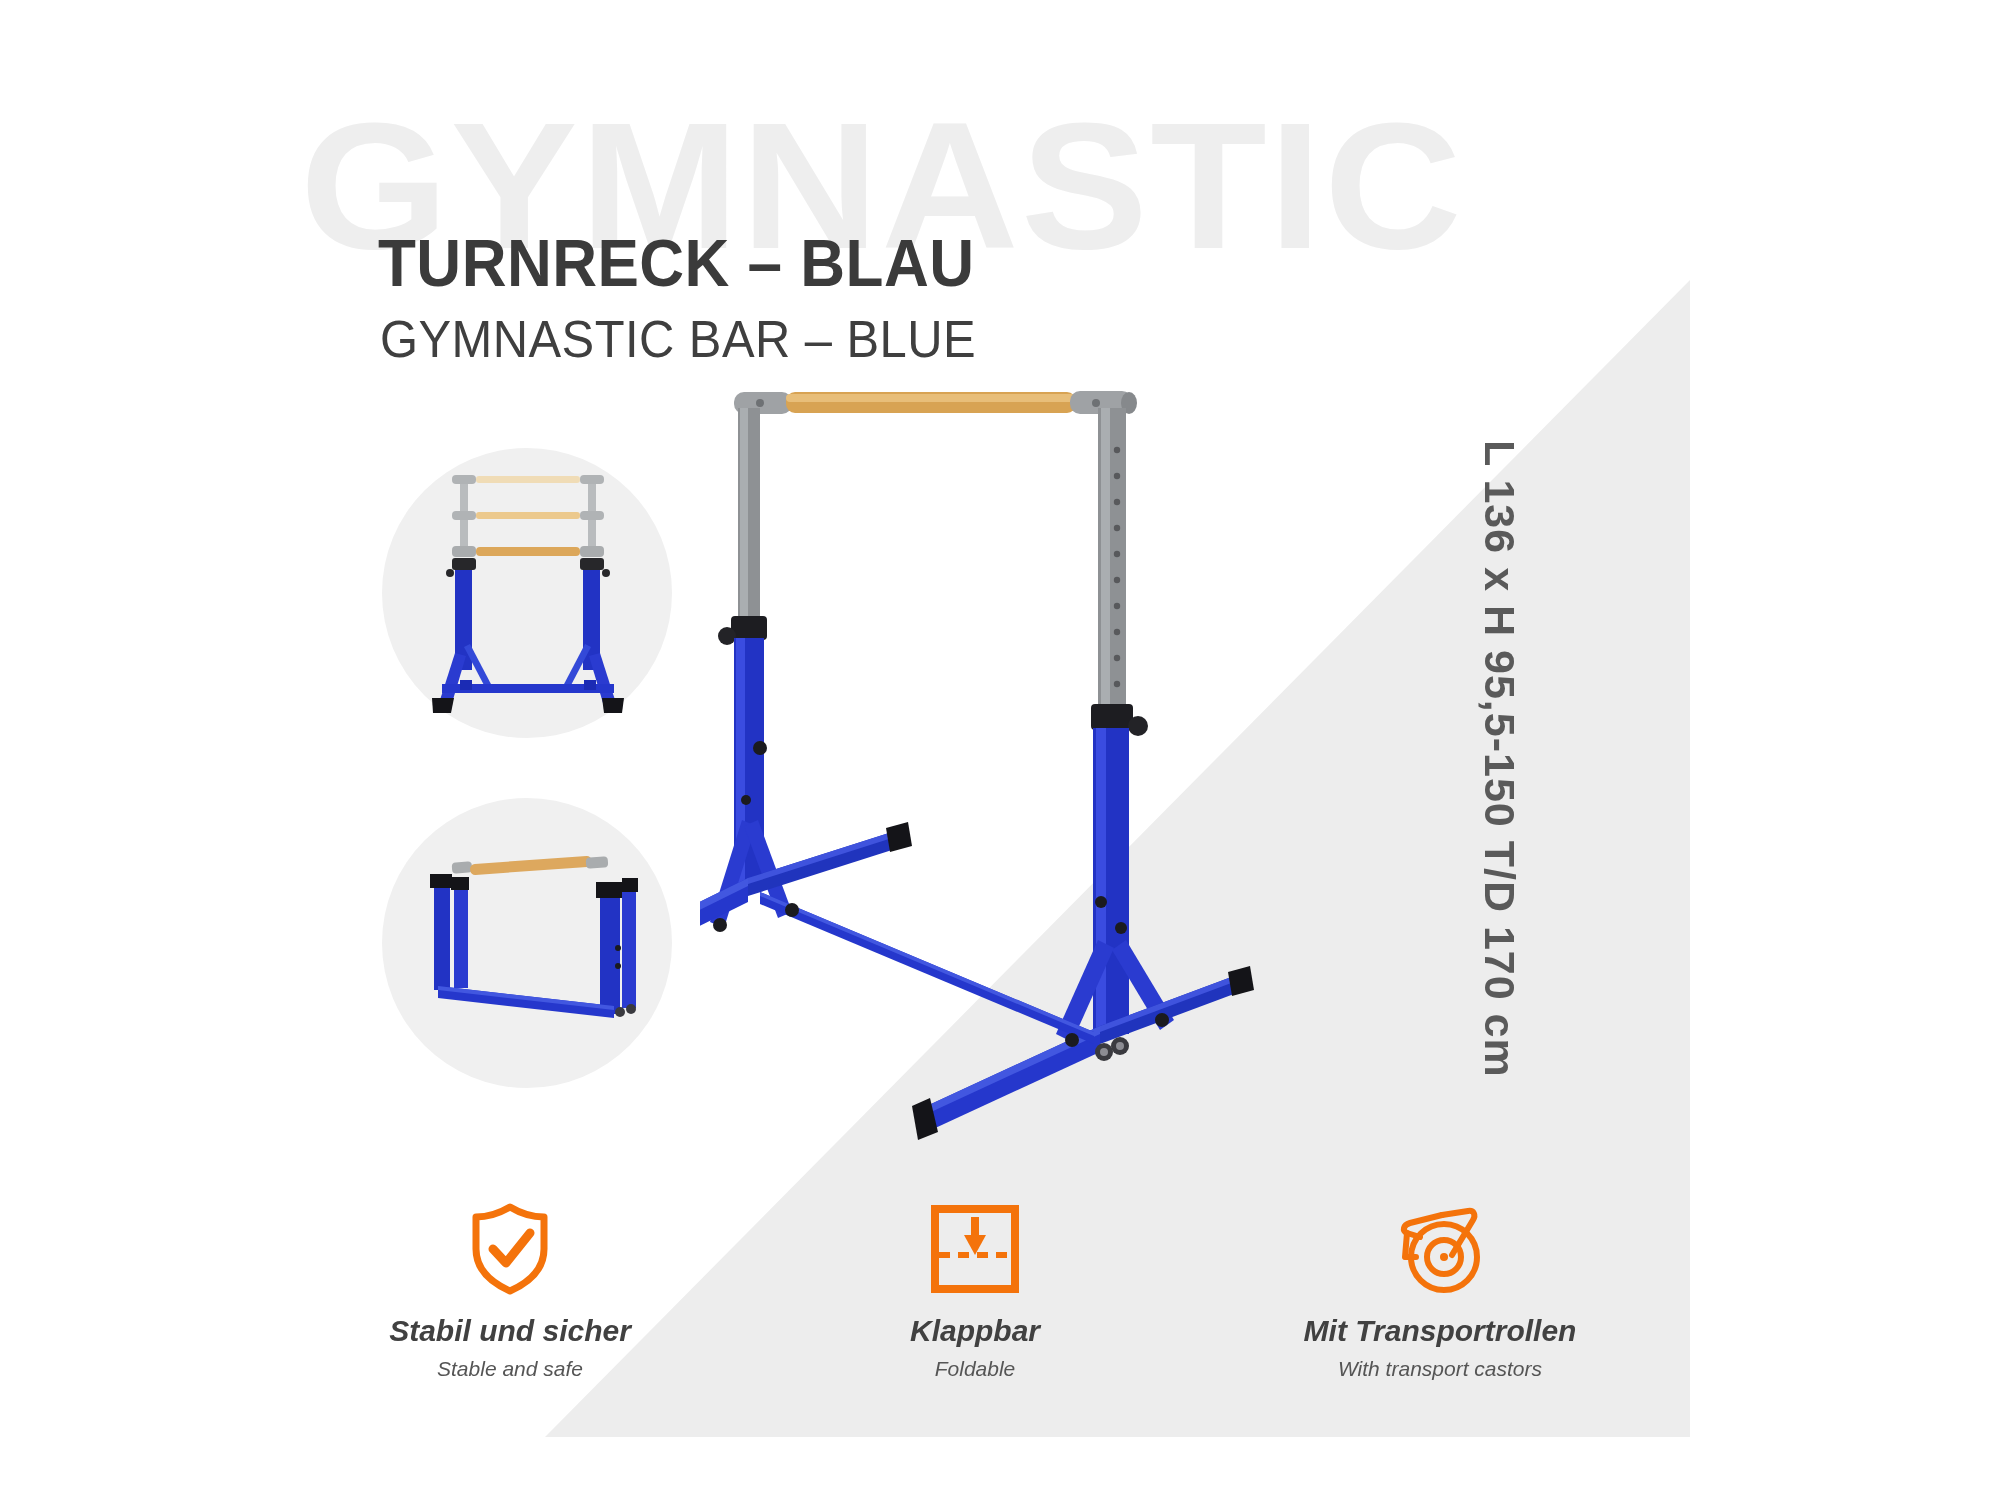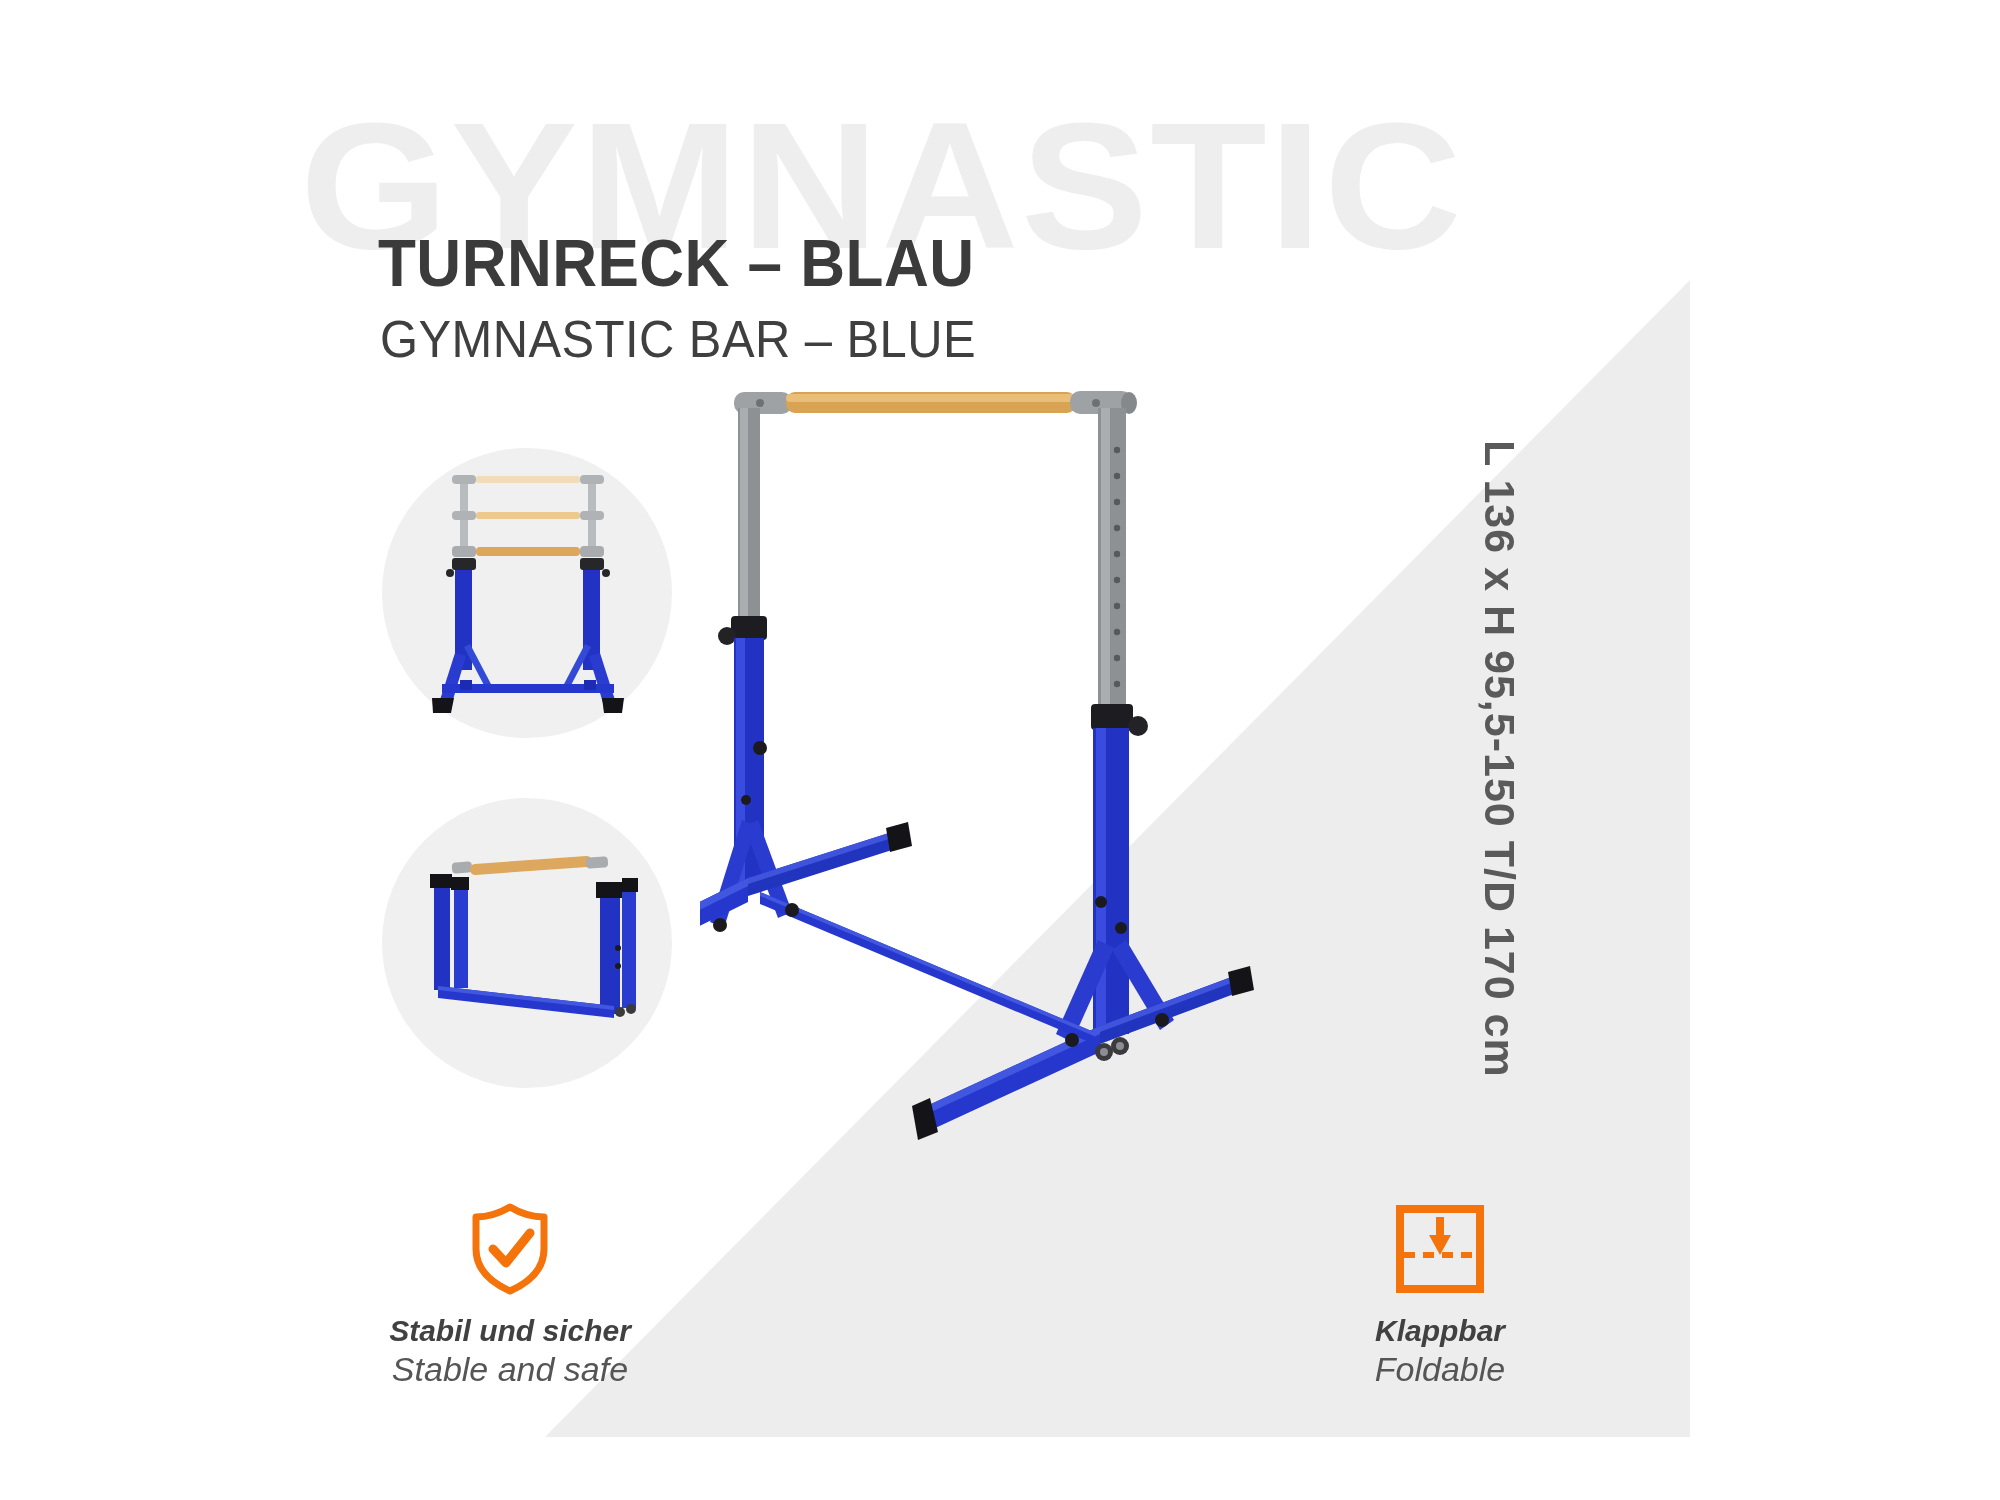--- a/index.html
+++ b/index.html
@@ -166,21 +166,21 @@
   .feature .flabel-de {
     margin-top: 18px;
     font-size: 30px;
     font-weight: 700;
     color: #414141;
     line-height: 36px;
     white-space: nowrap;
   }
   .feature .flabel-en {
     margin-top: 2px;
-    font-size: 34px;
+    font-size: 21px;
     font-weight: 400;
     color: #555555;
     line-height: 36px;
     white-space: nowrap;
   }
 </style>
 </head>
 <body>
 
 <div id="panel">
@@ -370,16 +370,30 @@
           <rect x="6" y="6" width="80" height="80" fill="none" stroke="#F4730B" stroke-width="8"></rect>
           <line x1="10" y1="52" x2="82" y2="52" stroke="#F4730B" stroke-width="6" stroke-dasharray="11 8"></line>
           <line x1="46" y1="14" x2="46" y2="38" stroke="#F4730B" stroke-width="8"></line>
           <path d="M46 52 L35 32 L57 32 Z" fill="#F4730B"></path>
         </svg>
       </div>
       <div class="flabel-de">Klappbar</div>
       <div class="flabel-en">Foldable</div>
     </div>
 
+    <div class="feature">
+      <div class="ficon">
+        <svg width="100" height="92" viewBox="0 0 100 92">
+          <circle cx="54" cy="54" r="33" fill="none" stroke="#F4730B" stroke-width="6"></circle>
+          <circle cx="54" cy="54" r="17" fill="none" stroke="#F4730B" stroke-width="6"></circle>
+          <circle cx="54" cy="54" r="4" fill="#F4730B"></circle>
+          <path d="M52 12 L78 8 C84 7 86 12 83 17 L62 52" fill="none" stroke="#F4730B" stroke-width="6" stroke-linejoin="round" stroke-linecap="round"></path>
+          <path d="M52 12 L20 20 C13 22 12 28 17 30 L30 34" fill="none" stroke="#F4730B" stroke-width="6" stroke-linejoin="round" stroke-linecap="round"></path>
+          <path d="M17 30 L15 54 L26 54" fill="none" stroke="#F4730B" stroke-width="6" stroke-linejoin="round" stroke-linecap="round"></path>
+        </svg>
+      </div>
+      <div class="flabel-de">Mit Transportrollen</div>
+      <div class="flabel-en">With transport castors</div>
+    </div>
 
   </div>
 
 </div>
 
 </body></html>

